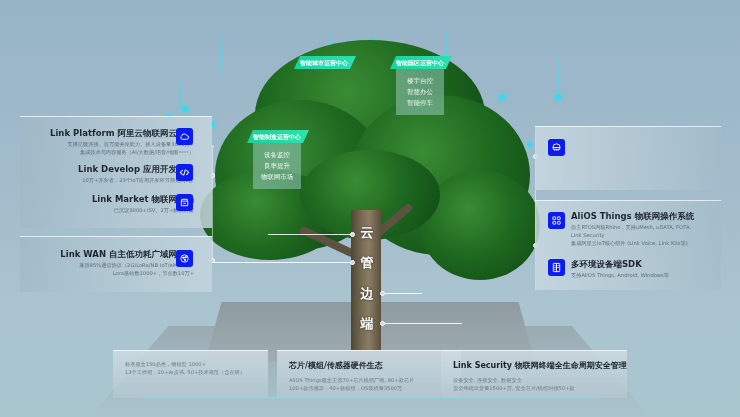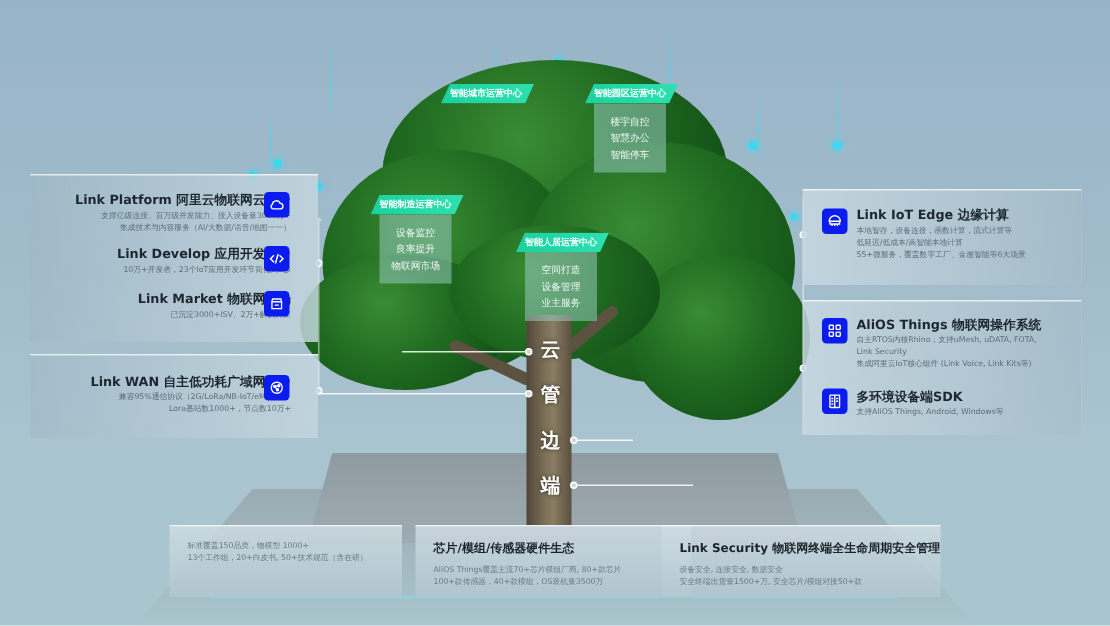--- a/index.html
+++ b/index.html
@@ -108,28 +108,20 @@
     </div>
   </div>
   <div class="tag" style="left:247px;top:130px">
     <div class="tag-head">智能制造运营中心</div>
     <div class="tag-body">
       <div>设备监控</div>
       <div>良率提升</div>
       <div>物联网市场</div>
     </div>
   </div>
-  <div class="tag" style="left:344px;top:155px">
-    <div class="tag-head">智能人居运营中心</div>
-    <div class="tag-body">
-      <div>空间打造</div>
-      <div>设备管理</div>
-      <div>业主服务</div>
-    </div>
-  </div>
 
   <div class="panel" style="left:20px;top:116px;width:192px;height:112px"></div>
   <div class="panel" style="left:20px;top:236px;width:192px;height:56px"></div>
 
   <div class="item" style="right:546px;top:128px;text-align:right">
     <div class="item-title">Link Platform 阿里云物联网云平台</div>
     <div class="item-desc">支撑亿级连接、百万级并发能力、接入设备量3000万+</div>
     <div class="item-desc">集成技术与内容服务（AI/大数据/语音/地图一一）</div>
   </div>
   <div class="icon-box" style="left:176px;top:128px">
@@ -174,26 +166,20 @@
   </div>
 
   <div class="panel right" style="left:535px;top:126px;width:186px;height:64px"></div>
   <div class="panel right" style="left:535px;top:200px;width:186px;height:90px"></div>
 
   <div class="icon-box" style="left:548px;top:139px">
     <svg viewBox="0 0 24 24" fill="none" stroke="#fff" stroke-width="2">
         <path d="M4 12a8 8 0 0 1 16 0zM5 12h14v4H5zM8 16v3M12 16v3M16 16v3"></path>
       </svg>
   </div>
-  <div class="item" style="left:571px;top:138px">
-    <div class="item-title">Link IoT Edge 边缘计算</div>
-    <div class="item-desc">本地智存，设备连接，函数计算，流式计算等</div>
-    <div class="item-desc">低延迟/低成本/高智能本地计算</div>
-    <div class="item-desc">55+微服务，覆盖数字工厂、金屋智能等6大场景</div>
-  </div>
 
   <div class="icon-box" style="left:548px;top:212px">
     <svg viewBox="0 0 24 24" fill="none" stroke="#fff" stroke-width="2">
         <rect x="4" y="4" width="6" height="6" rx="1"></rect>
         <rect x="14" y="4" width="6" height="6" rx="1"></rect>
         <rect x="4" y="14" width="6" height="6" rx="1"></rect>
         <rect x="14" y="14" width="6" height="6" rx="1"></rect>
       </svg>
   </div>
   <div class="item" style="left:571px;top:211px">

